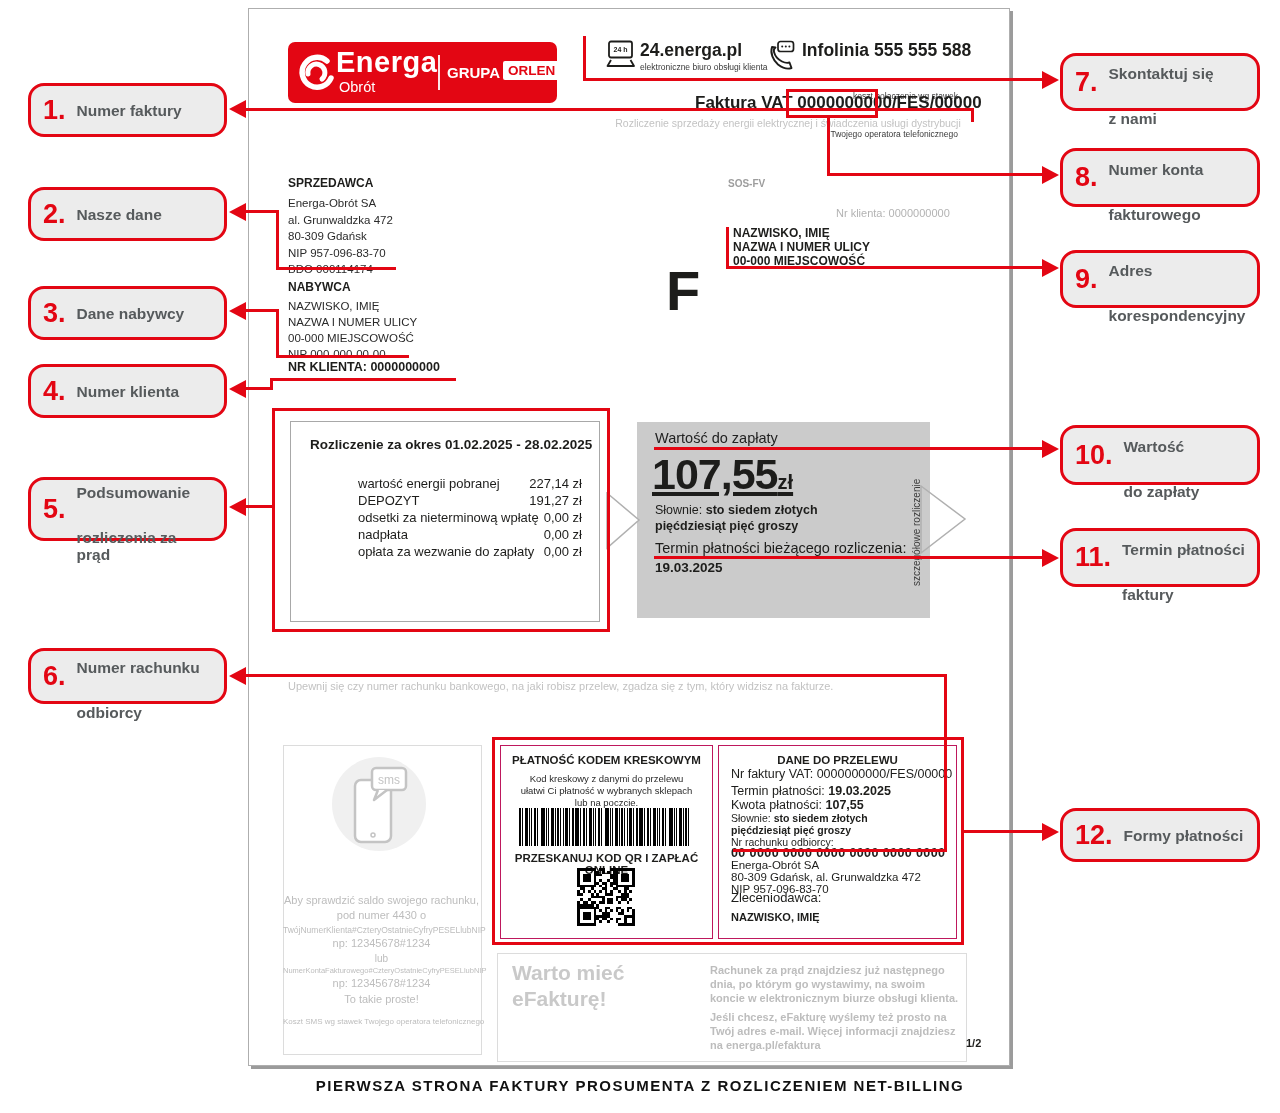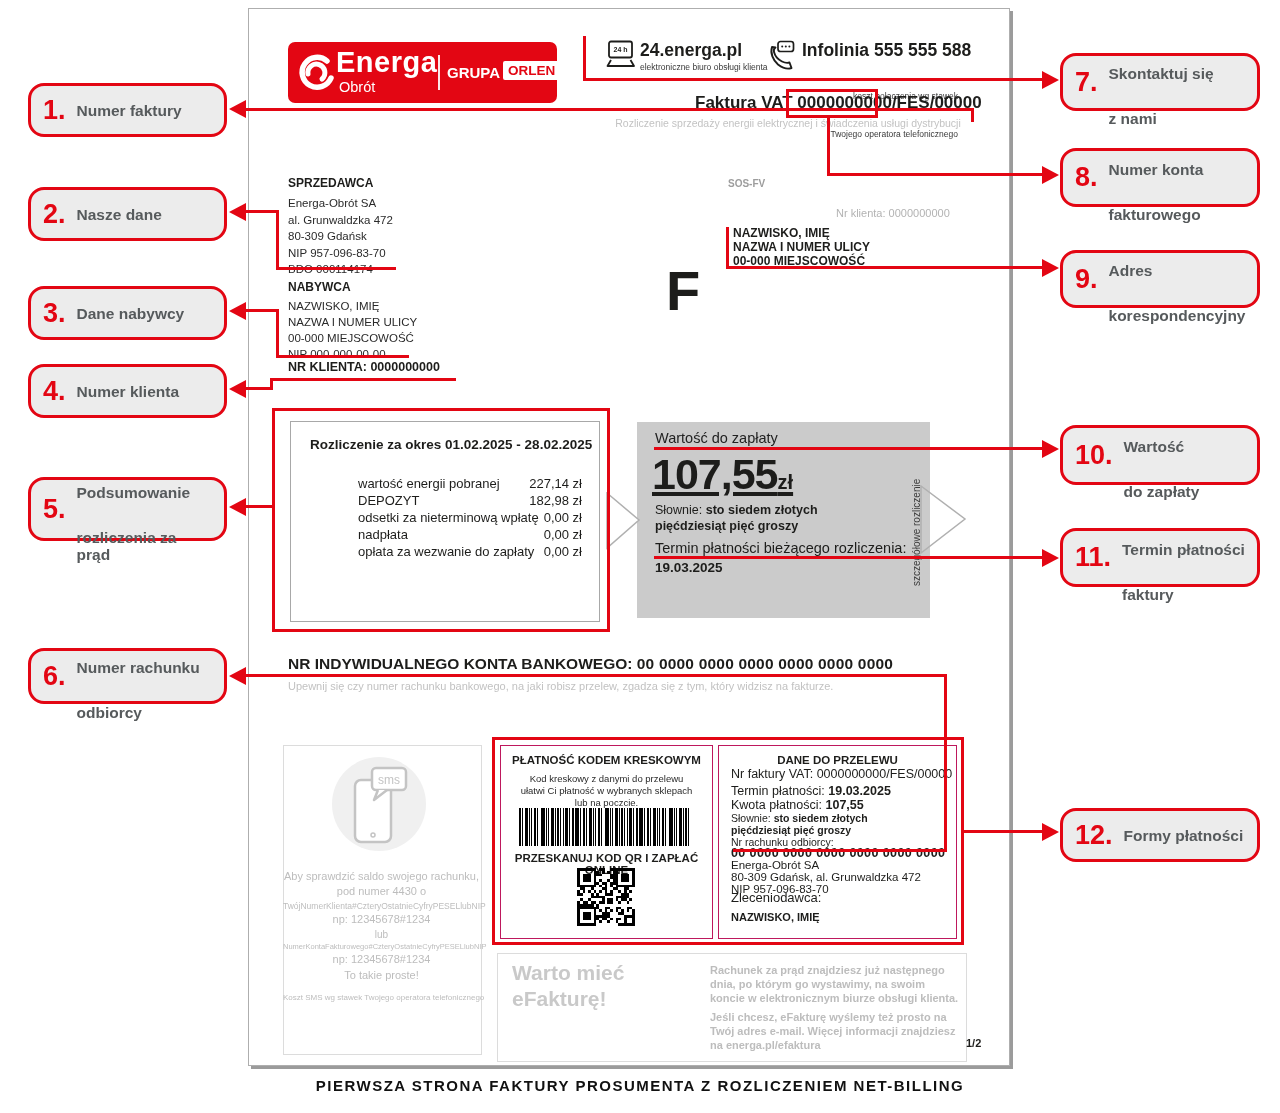--- a/index.html
+++ b/index.html
@@ -59,21 +59,21 @@
   
   .pbox{border:1px solid #be185d;background:#fff;}
   .bc-title{left:0;top:8px;width:100%;text-align:center;font-size:11.5px;font-weight:700;}
   .bc-desc{left:0;width:100%;text-align:center;font-size:9.5px;color:#2a2a2a;}
   .tr-line{position:absolute;left:12px;font-size:12.5px;}
   .small10{font-size:10.5px;}
   .b{font-weight:700;}
   
   .smsbox{left:283px;top:745px;width:197px;height:308px;border:1px solid #dcdcdc;background:#fff;}
   .sms-circle{left:332px;top:757px;width:94px;height:94px;border-radius:50%;background:#f0f0f0;}
-  .sms-line{position:absolute;left:0;width:197px;text-align:center;color:#bdbdbd;}
+  .sms-line{position:absolute;left:0;width:197px;text-align:center;color:#bdbdbd;margin-top:24px;}
   
   .efbox{left:497px;top:953px;width:468px;height:107px;border:1px solid #dcdcdc;background:#fff;}
   .ef-title{left:512px;top:960px;font-size:21px;font-weight:700;color:#c9c9c9;line-height:26px;}
   .ef-p{left:710px;width:252px;font-size:11px;font-weight:700;color:#bdbdbd;line-height:14px;}
   .pageno{left:966px;top:1037px;font-size:11px;font-weight:700;}
   .caption{left:0;top:1077px;width:1280px;text-align:center;font-size:15px;font-weight:700;
            letter-spacing:1.5px;color:#111;}
   
   .callout{position:absolute;display:flex;align-items:center;gap:11px;box-sizing:border-box;
            padding:0 12px;background:#ececec;border:3px solid #e30613;border-radius:16px;z-index:70;}
@@ -161,21 +161,21 @@
   <div class="abs bigF">F</div>
 
   <div class="abs set-in"></div>
   <div class="abs set-title nw">Rozliczenie za okres 01.02.2025 - 28.02.2025</div>
   <div class="srow" style="top:476px">
     <span class="lab">wartość energii pobranej</span>
     <span class="val">227,14 zł</span>
   </div>
   <div class="srow" style="top:493px">
     <span class="lab">DEPOZYT</span>
-    <span class="val">182,98 zł</span>
+    <span class="val">191,27 zł</span>
   </div>
   <div class="srow" style="top:510px">
     <span class="lab">odsetki za nieterminową wpłatę</span>
     <span class="val">0,00 zł</span>
   </div>
   <div class="srow" style="top:527px">
     <span class="lab">nadpłata</span>
     <span class="val">0,00 zł</span>
   </div>
   <div class="srow" style="top:544px">
@@ -196,24 +196,20 @@
     <span>107,55</span><span class="g-cur">zł</span>
   </div>
   <div class="abs g-words">
     <div class="nw"><span>Słownie:</span> <span class="b">sto siedem złotych</span></div>
     <div class="b nw">pięćdziesiąt pięć groszy</div>
   </div>
   <div class="abs g-due nw">Termin płatności bieżącego rozliczenia:</div>
   <div class="abs g-date nw">19.03.2025</div>
   <div class="abs side-label nw">szczegółowe rozliczenie</div>
 
-  <div class="abs bank nw">
-    <span class="b1">NR INDYWIDUALNEGO KONTA BANKOWEGO:</span>
-    <span class="b2">00 0000 0000 0000 0000 0000 0000</span>
-  </div>
   <div class="abs bank-note nw">Upewnij się czy numer rachunku bankowego, na jaki robisz przelew, zgadza się z tym, który widzisz na fakturze.</div>
 
   <div class="abs pbox" style="left:500px;top:745px;width:211px;height:192px">
     <div class="abs bc-title">PŁATNOŚĆ KODEM KRESKOWYM</div>
     <div class="abs bc-desc" style="top:27px">Kod kreskowy z danymi do przelewu</div>
     <div class="abs bc-desc" style="top:39px">ułatwi Ci płatność w wybranych sklepach</div>
     <div class="abs bc-desc" style="top:51px">lub na poczcie.</div>
     <svg class="abs" id="barcode-svg" style="left:18px;top:62px" width="174" height="38">
         <rect x="0" y="0" width="2" height="38" fill="#000"></rect>
         <rect x="3" y="0" width="1" height="38" fill="#000"></rect>

